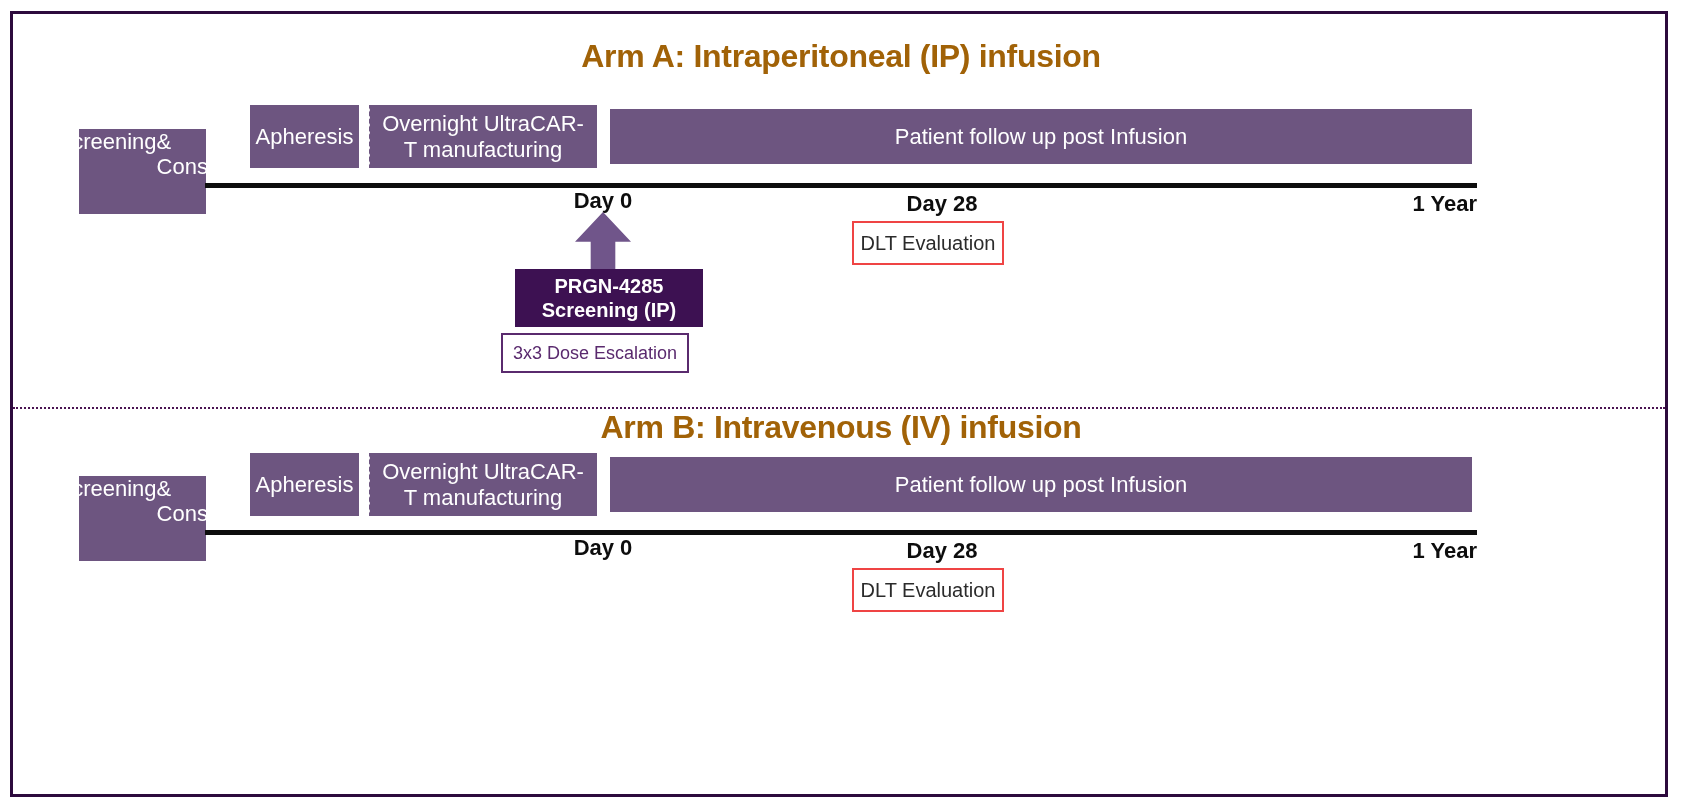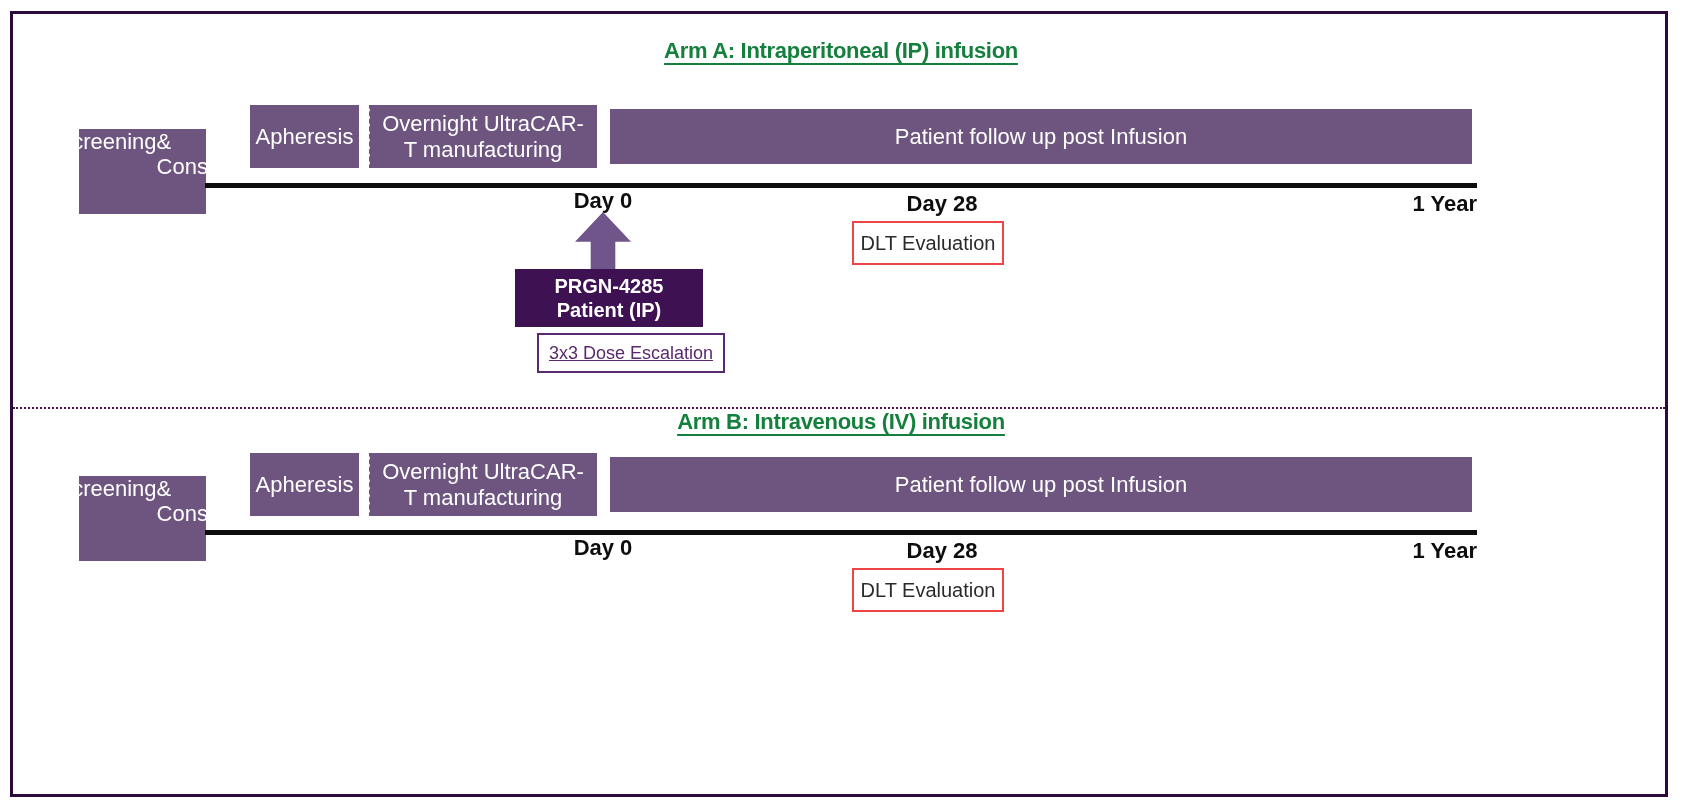--- a/index.html
+++ b/index.html
@@ -16,22 +16,22 @@
   .arm-a{top:11px;height:397px;}
   .arm-b{top:408px;height:389px;}
 
   .arm-divider{
     position:absolute;left:13px;top:407px;width:1652px;height:0;
     border-top:2px dotted #4A1352;
   }
 
   .arm-title{
     position:absolute;width:100%;text-align:center;
-    color:#15803d;font-weight:bold;font-size:22px;letter-spacing:-0.3px;
-    text-decoration:underline;text-underline-offset:5px;
+    color:#a16207;font-weight:bold;font-size:32px;letter-spacing:-0.3px;
+    text-underline-offset:5px;
   }
 
   
   .pblock{
     position:absolute;background:#6D5580;color:#ffffff;
     display:flex;align-items:center;justify-content:center;
     font-size:22px;line-height:1.15;text-align:center;font-weight:400;
   }
 
   .screening{
@@ -117,24 +117,24 @@
     <div class="tick-label" style="left:518px;top:177px;width:170px;">Day 0</div>
 
     <div class="tick-label" style="left:852px;top:180px;width:180px;">Day 28</div>
 
     <div class="tick-label tick-right" style="left:1297px;top:180px;width:180px;">1 Year</div>
 
     <div class="arrow-up" style="left:575px;top:201px;"></div>
 
     <div class="infusion-box" style="left:515px;top:258px;">
       <span>PRGN-4285</span>
-      <span>Patient (IP)</span>
+      <span>Screening (IP)</span>
     </div>
 
-    <div class="escalation-box" style="left:537px;top:322px;text-decoration:underline;">3x3 Dose Escalation</div>
+    <div class="escalation-box" style="left:501px;top:322px;">3x3 Dose Escalation</div>
 
     <div class="dlt-box" style="left:852px;top:210px;">DLT Evaluation</div>
   </div>
 
   <div class="arm-divider"></div>
 
   <div class="arm arm-b">
 
     <div class="arm-title" style="top:-23px;margin-top:24px;">Arm B: Intravenous (IV) infusion</div>
 

